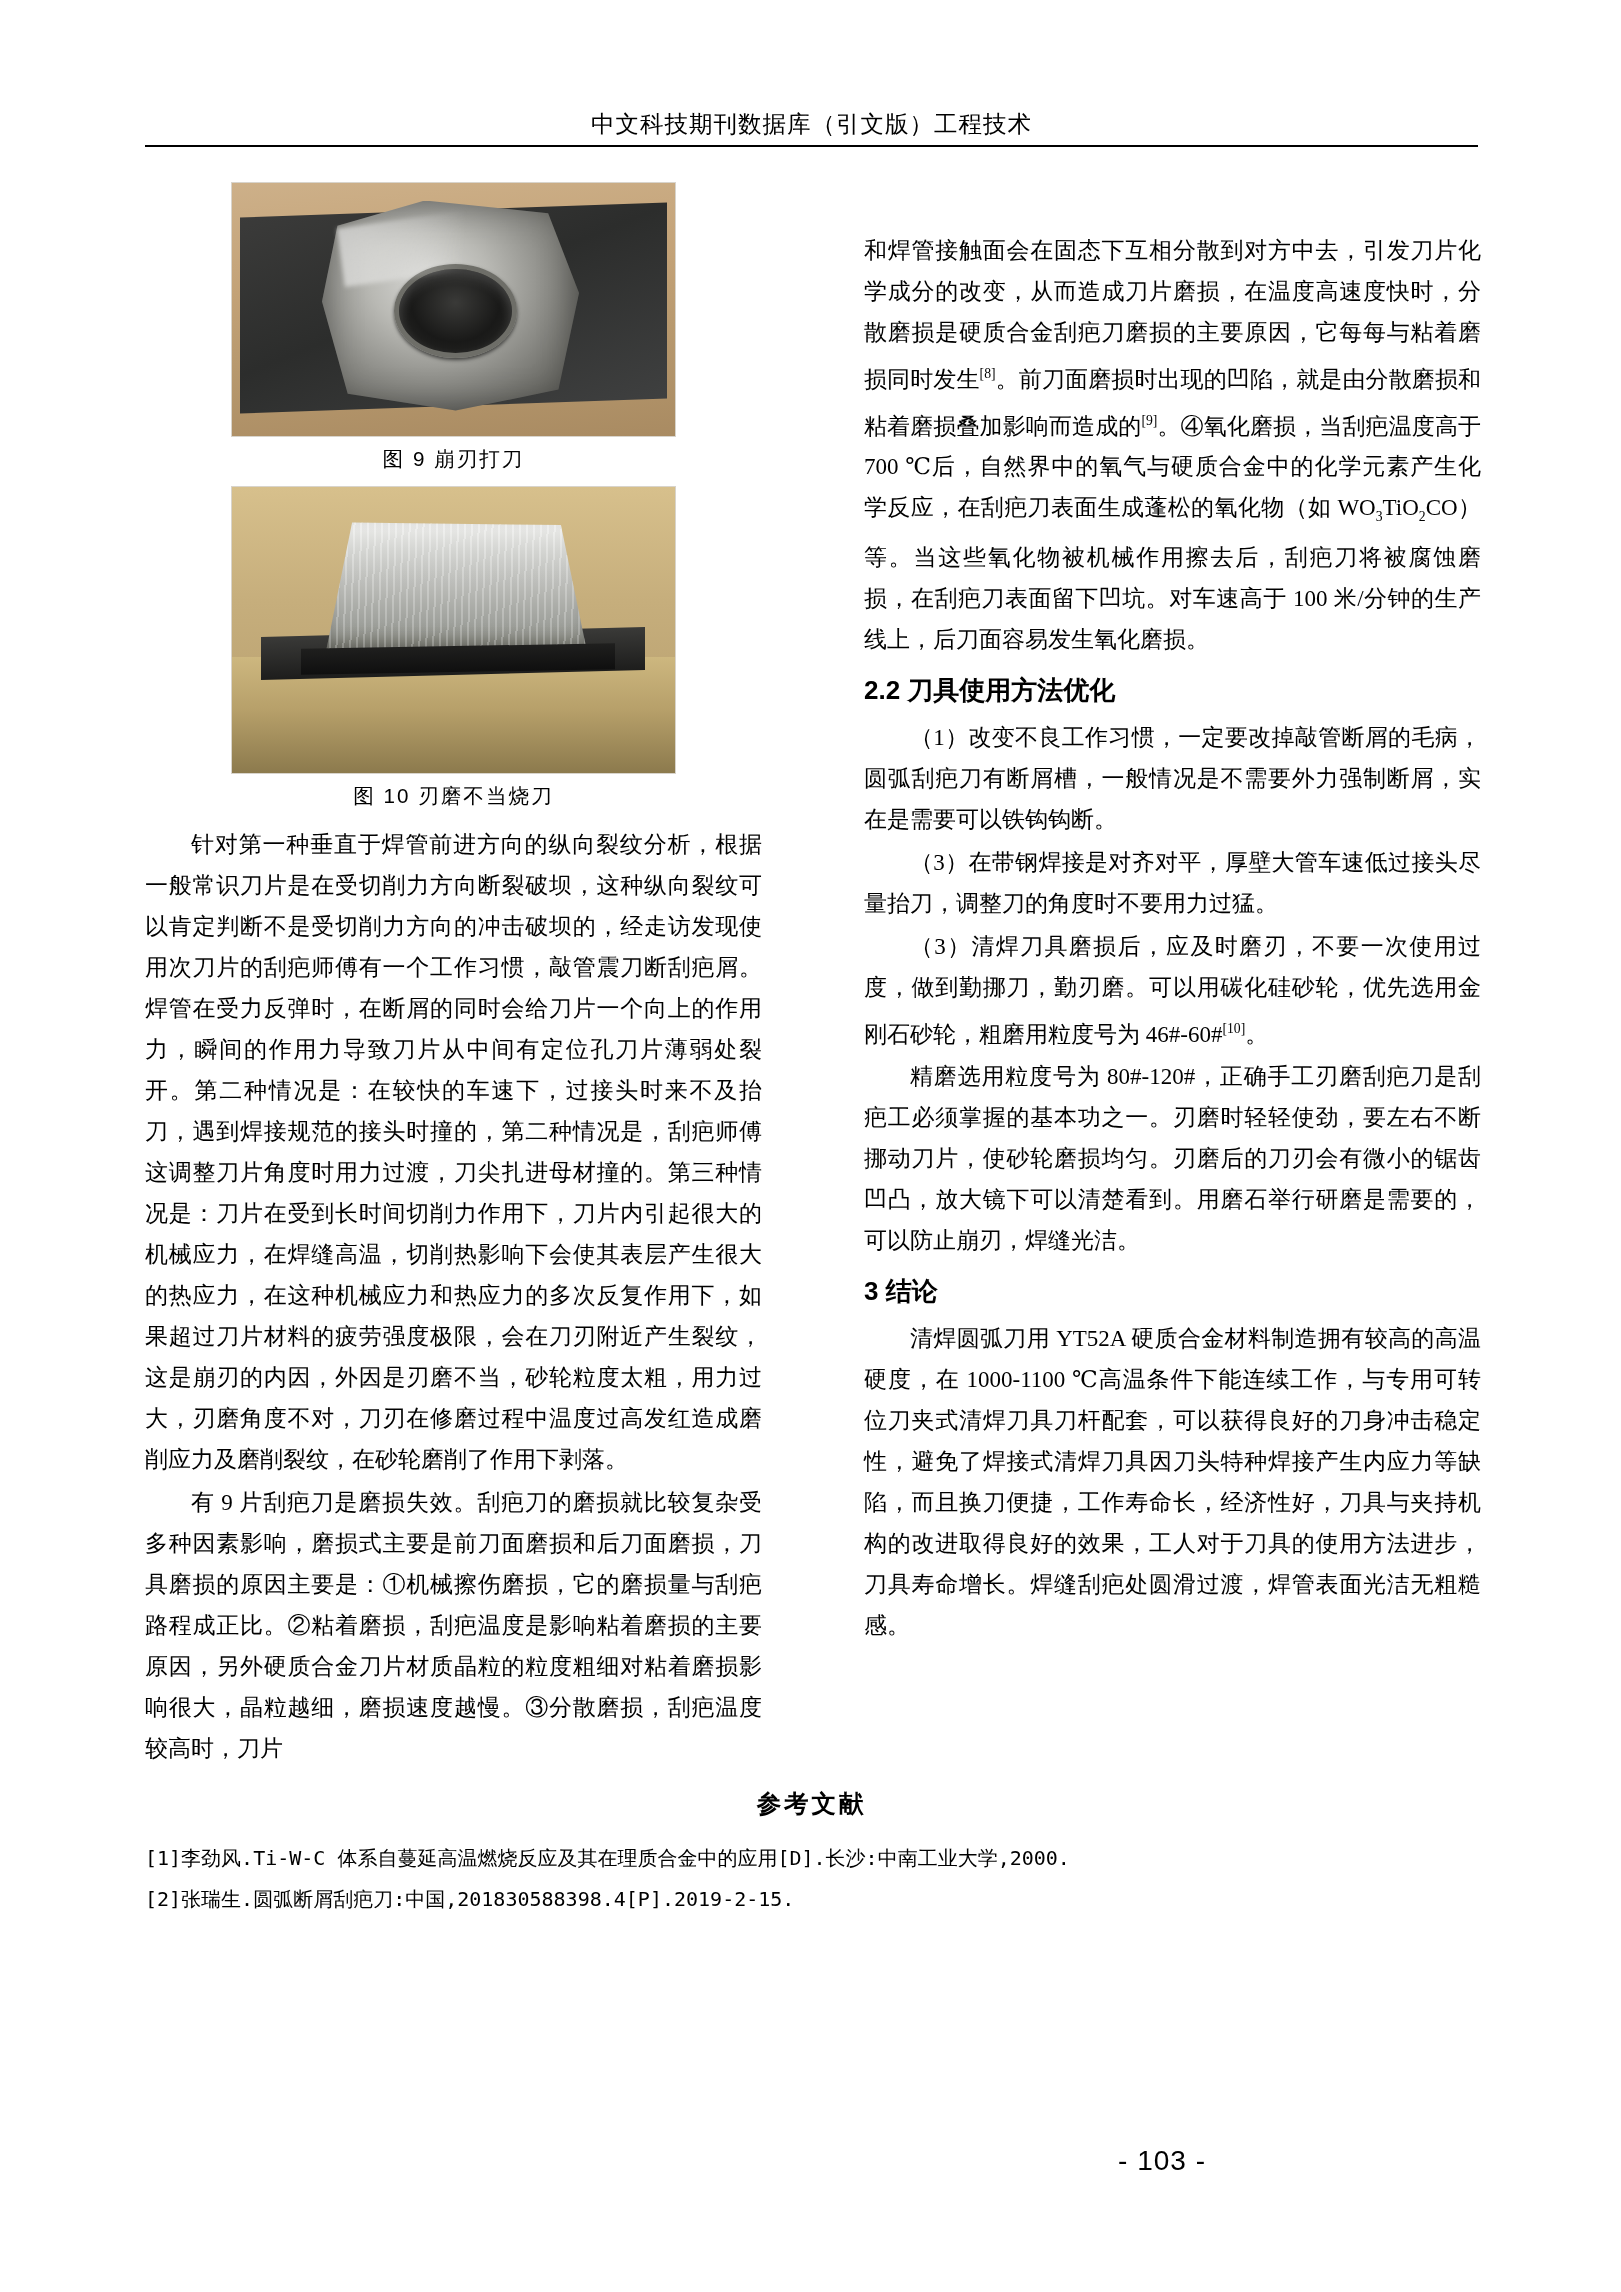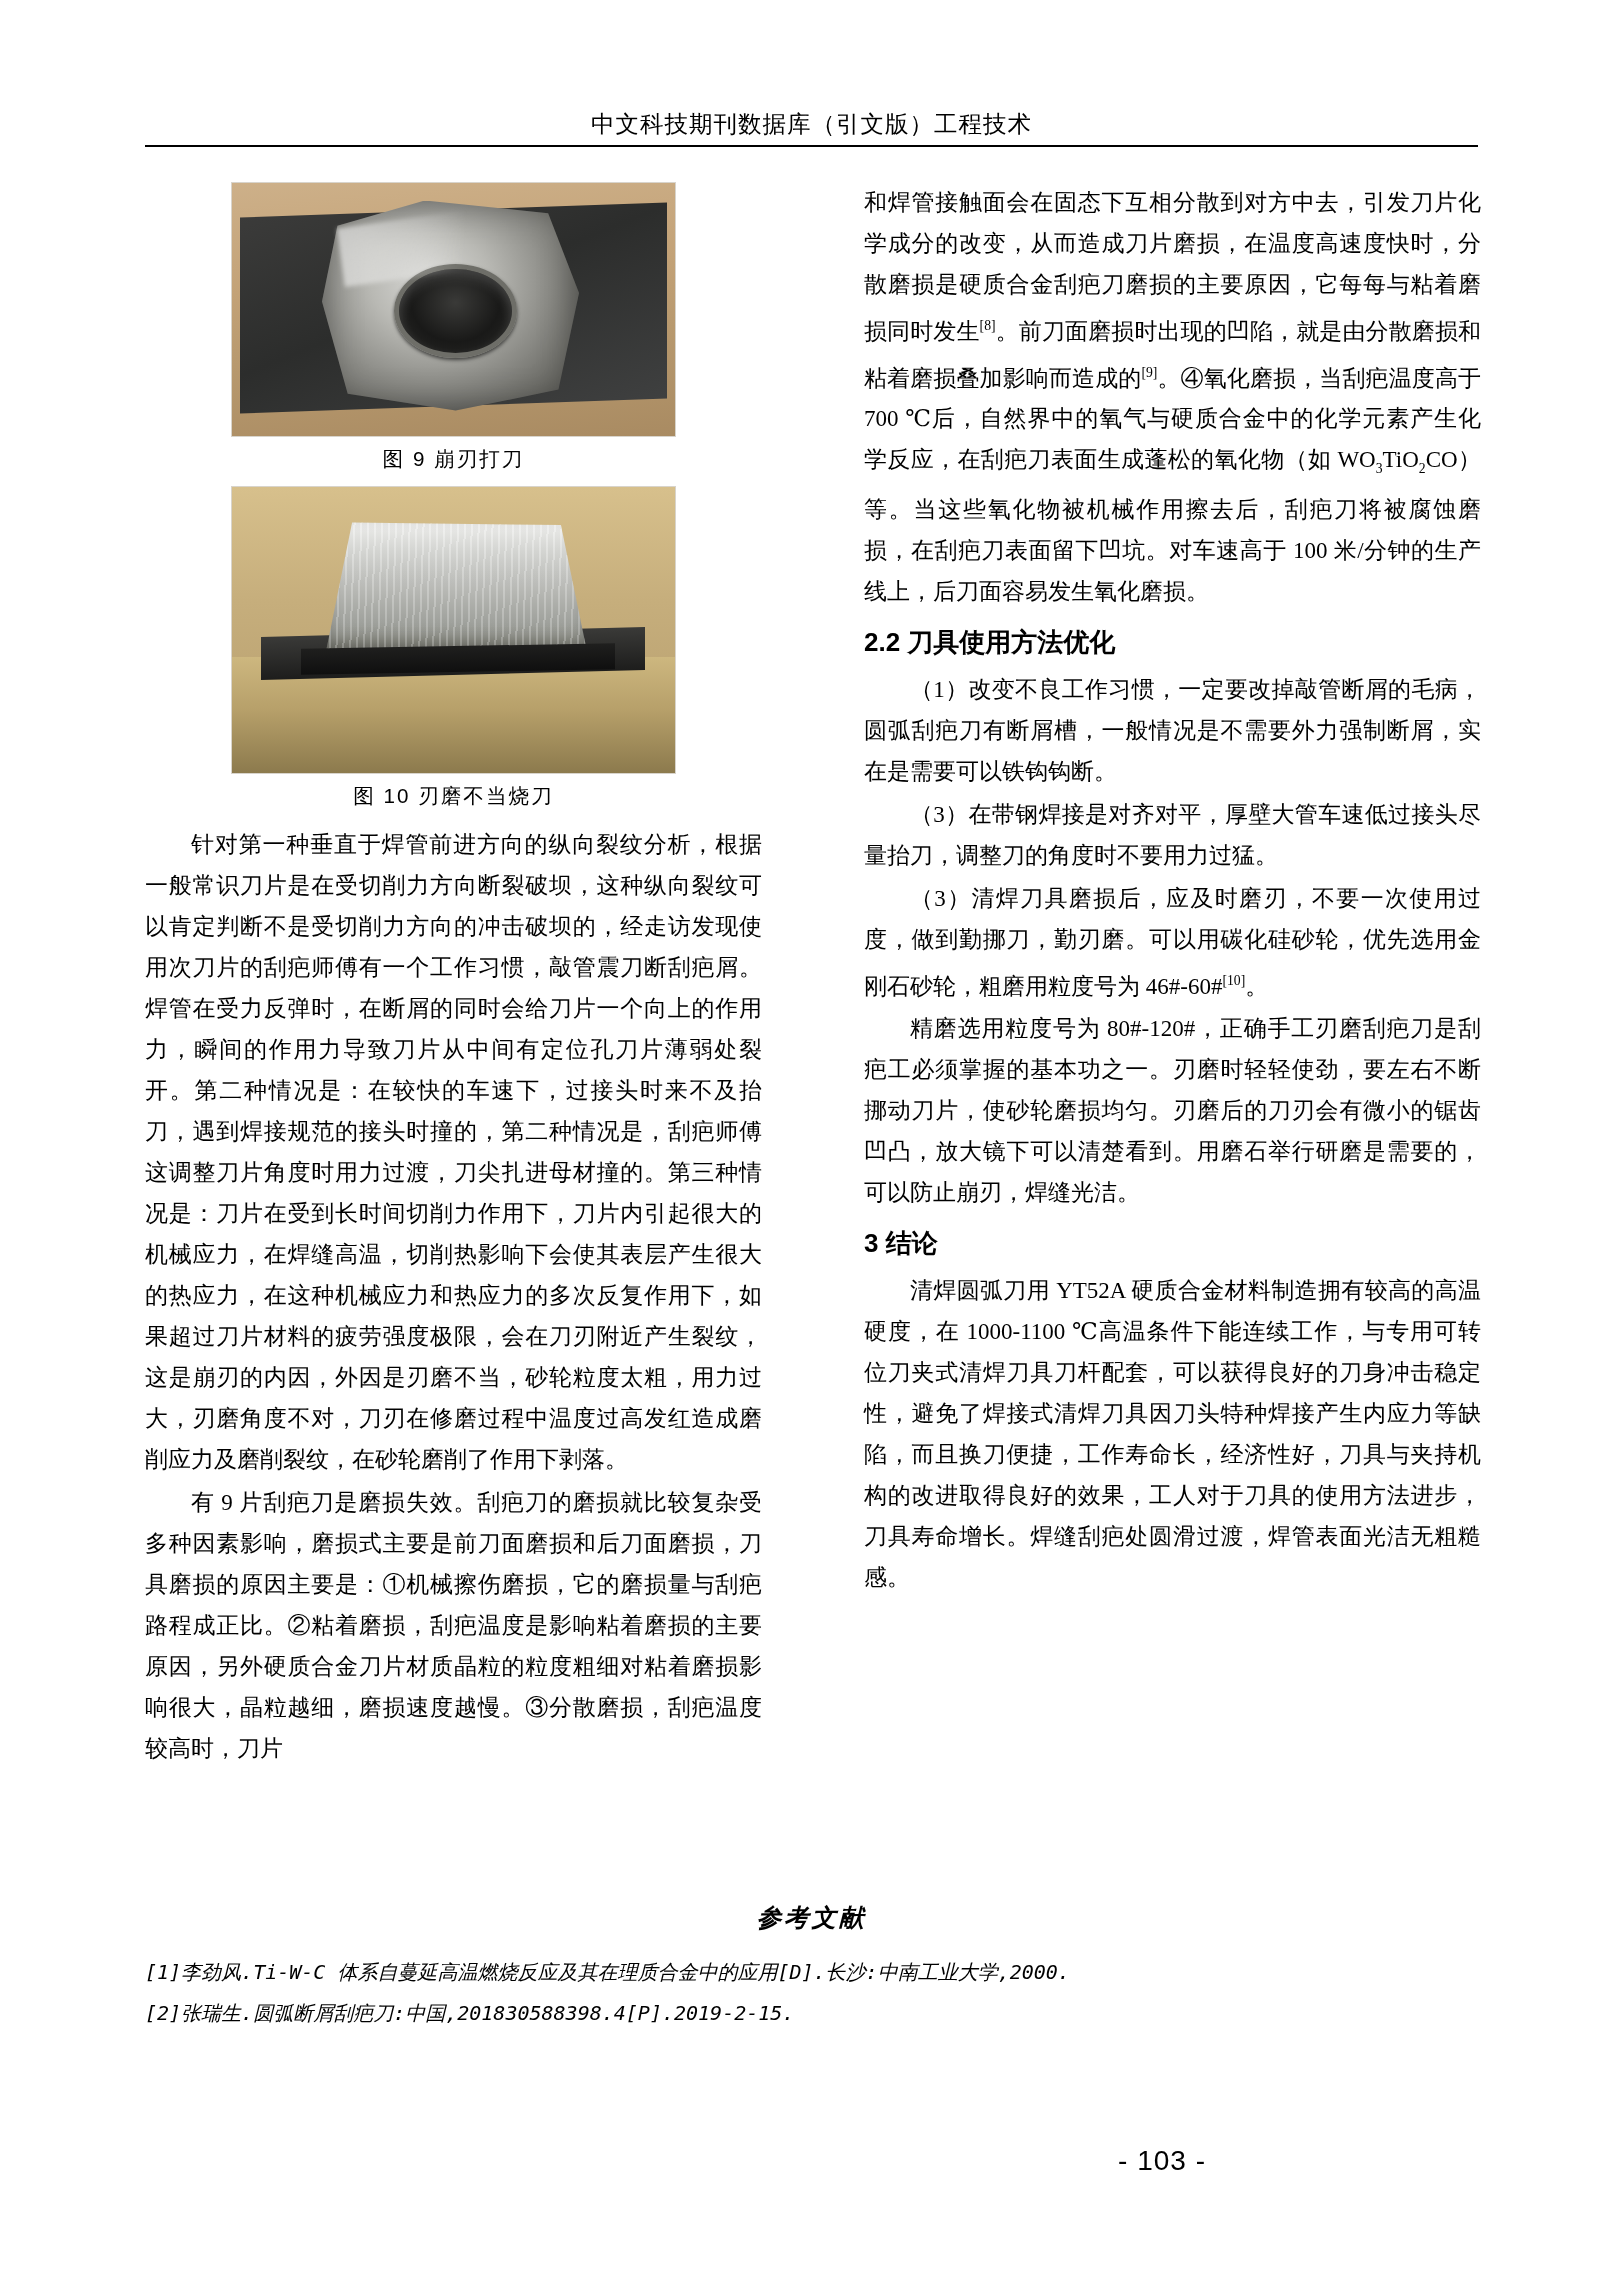--- a/index.html
+++ b/index.html
@@ -51,21 +51,21 @@
     top: 182px;
     width: 1337px;
     height: 1666px;
   }
   .col {
     position: absolute;
     top: 0;
     width: 617px;
   }
   .col-left { left: 0; }
-  .col-right { left: 719px; }
+  .col-right { left: 719px; margin-top: 48px; }
 
   p {
     margin: 0 0 2px 0;
     font-size: 23px;
     line-height: 41px;
     text-align: justify;
     text-justify: inter-ideograph;
     text-indent: 2em;
   }
   p.noindent { text-indent: 0; }
@@ -191,23 +191,22 @@
     position:absolute;
     left: 69px; top: 159px; width: 314px; height: 25.5px;
     background: linear-gradient(180deg,#1f1f1e,#0f0f0f);
     transform: skewY(-1deg);
   }
 
   
   .refs {
     position: absolute;
     left: 145px;
-    top: 1901px;
+    top: 1787px;
     width: 1333px;
-    font-style: italic;
   }
   .refs-title {
     text-align: center;
     font-family: "Liberation Sans", "DejaVu Sans", sans-serif;
     font-weight: bold;
     font-size: 24.5px;
     letter-spacing: 2.9px;
     margin-bottom: 17.6px;
   }
   .ref-item {

